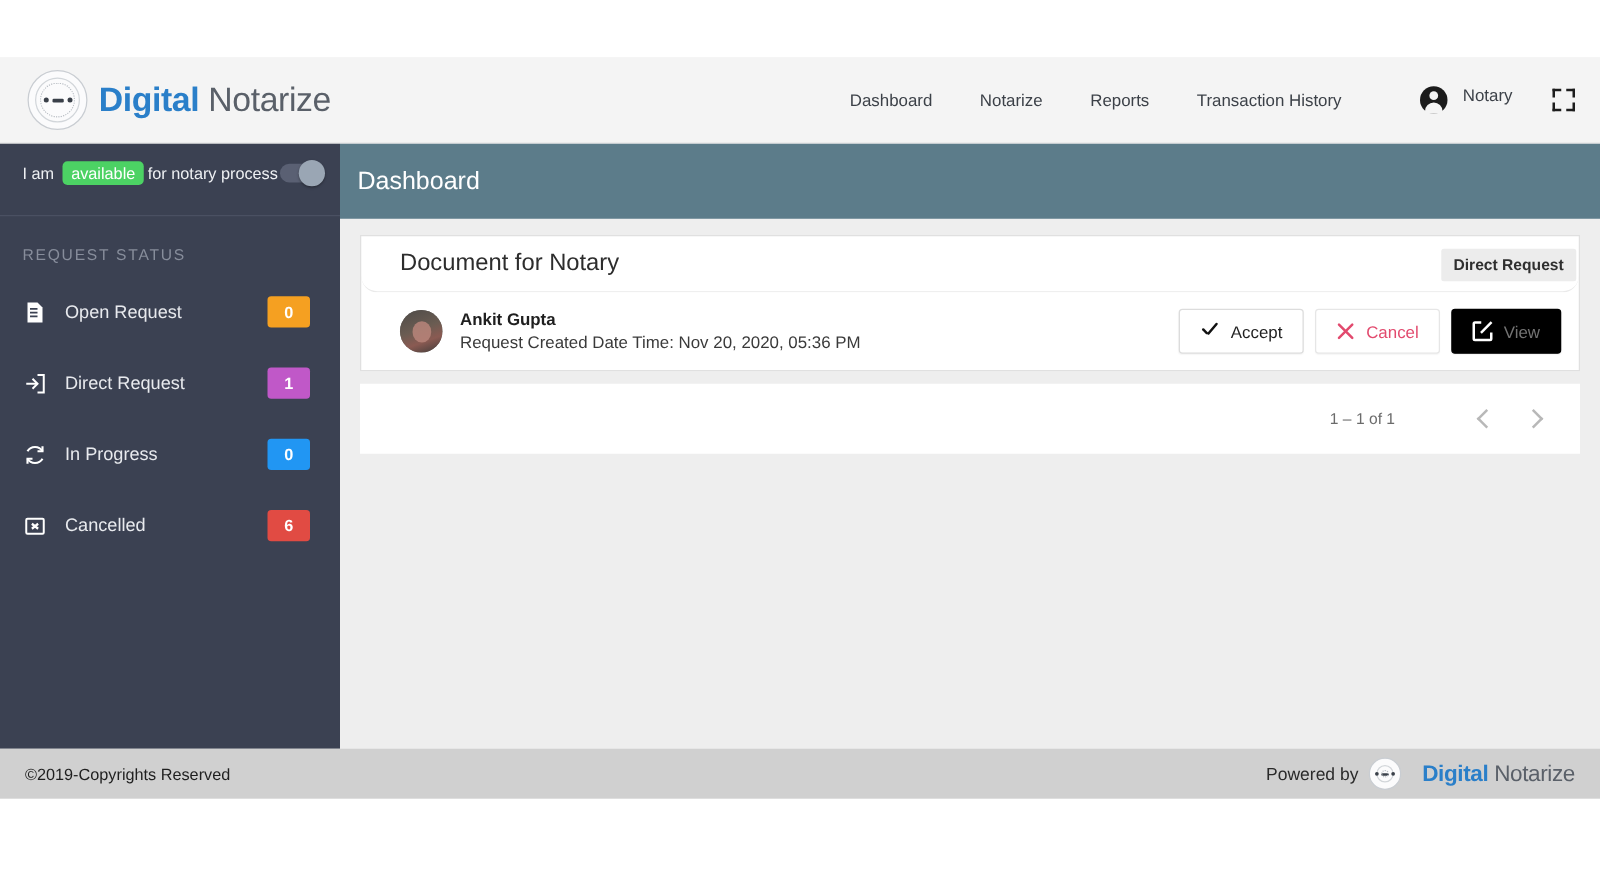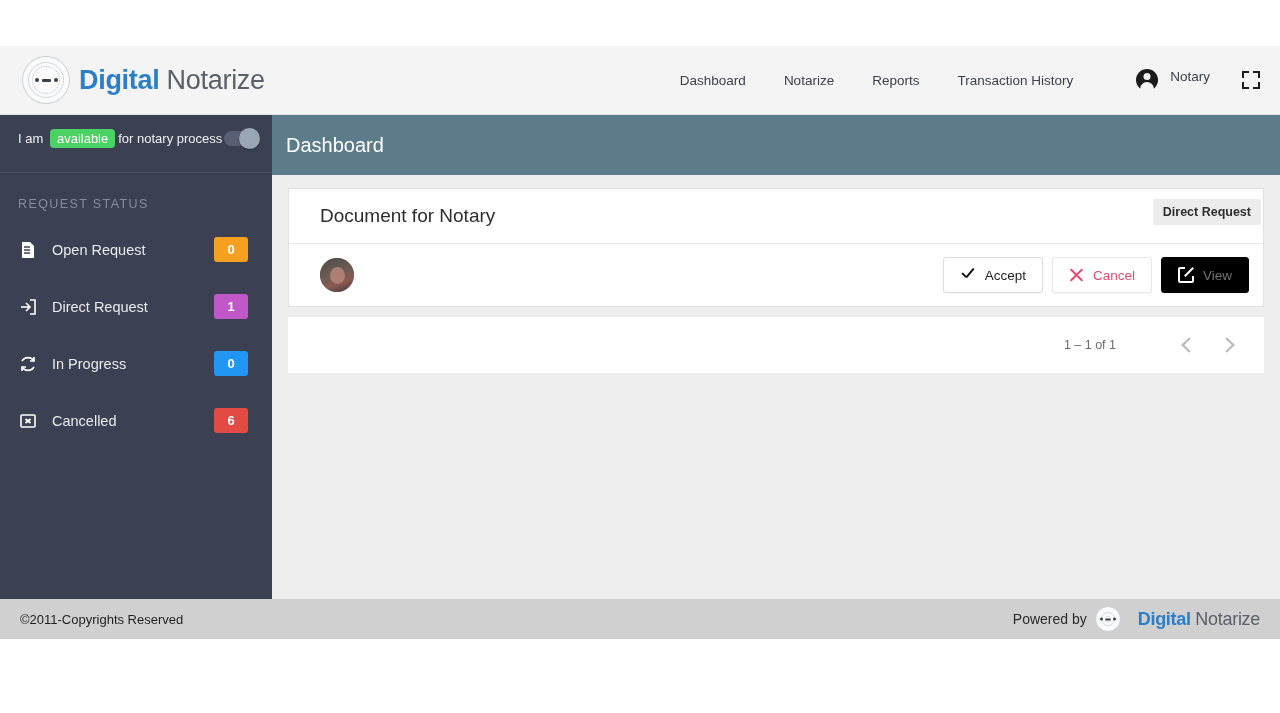--- a/index.html
+++ b/index.html
@@ -164,23 +164,24 @@
   }
   .page-title { font-size: 20px; color: #ffffff; }
 
   .card {
     margin: 13px 16px 0 16px;
     background: #ffffff;
     border: 1px solid #e0e0e0;
     position: relative;
   }
   .card-head {
-    height: 55px; display: flex; align-items: center;
+    height: 45px; display: flex; align-items: center;
     padding-left: 31px;
     border-bottom: 1px solid #eaeaea;
+    border-radius: 13px;
   }
   .card-title { font-size: 19px; color: #2d2d2d; }
   .req-tag {
     position: absolute; right: 2px; top: 10px;
     background: #ececec; color: #2f2f2f;
     font-size: 12.5px; font-weight: 700;
     padding: 6px 10px;
     border-radius: 2px;
     white-space: nowrap;
   }
@@ -375,20 +376,24 @@
     <section class="card">
       <div class="card-head">
         <span class="card-title">Document for Notary</span>
       </div>
       <span class="req-tag">Direct Request</span>
 
       <div class="row">
         <div class="avatar">
           <span class="hair"></span>
             <span class="face"></span>
+        </div>
+        <div class="who">
+          <div class="who-name">Ankit Gupta</div>
+          <div class="who-meta">Request Created Date Time: Nov 20, 2020, 05:36 PM</div>
         </div>
 
         <div class="actions">
           <button class="btn">
             <span class="ic-check"></span>
             <span>Accept</span>
           </button>
           <button class="btn cancel">
             <span class="ic-x"></span>
             <span>Cancel</span>
@@ -402,21 +407,21 @@
     </section>
 
     <div class="pager">
       <span class="pg-range">1 – 1 of 1</span>
       <span class="chev prev"></span>
       <span class="chev next"></span>
     </div>
   </main>
 
   <footer class="footer">
-    <span class="copy">©2011-Copyrights Reserved</span>
+    <span class="copy">©2019-Copyrights Reserved</span>
     <div class="powered">
       <span class="powered-lbl">Powered by</span>
       <div class="seal seal-sm">
         <div class="seal-face">
           <span class="seal-dot"></span>
             <span class="seal-bar"></span>
             <span class="seal-dot"></span>
         </div>
       </div>
       <div class="brand-text brand-sm">

